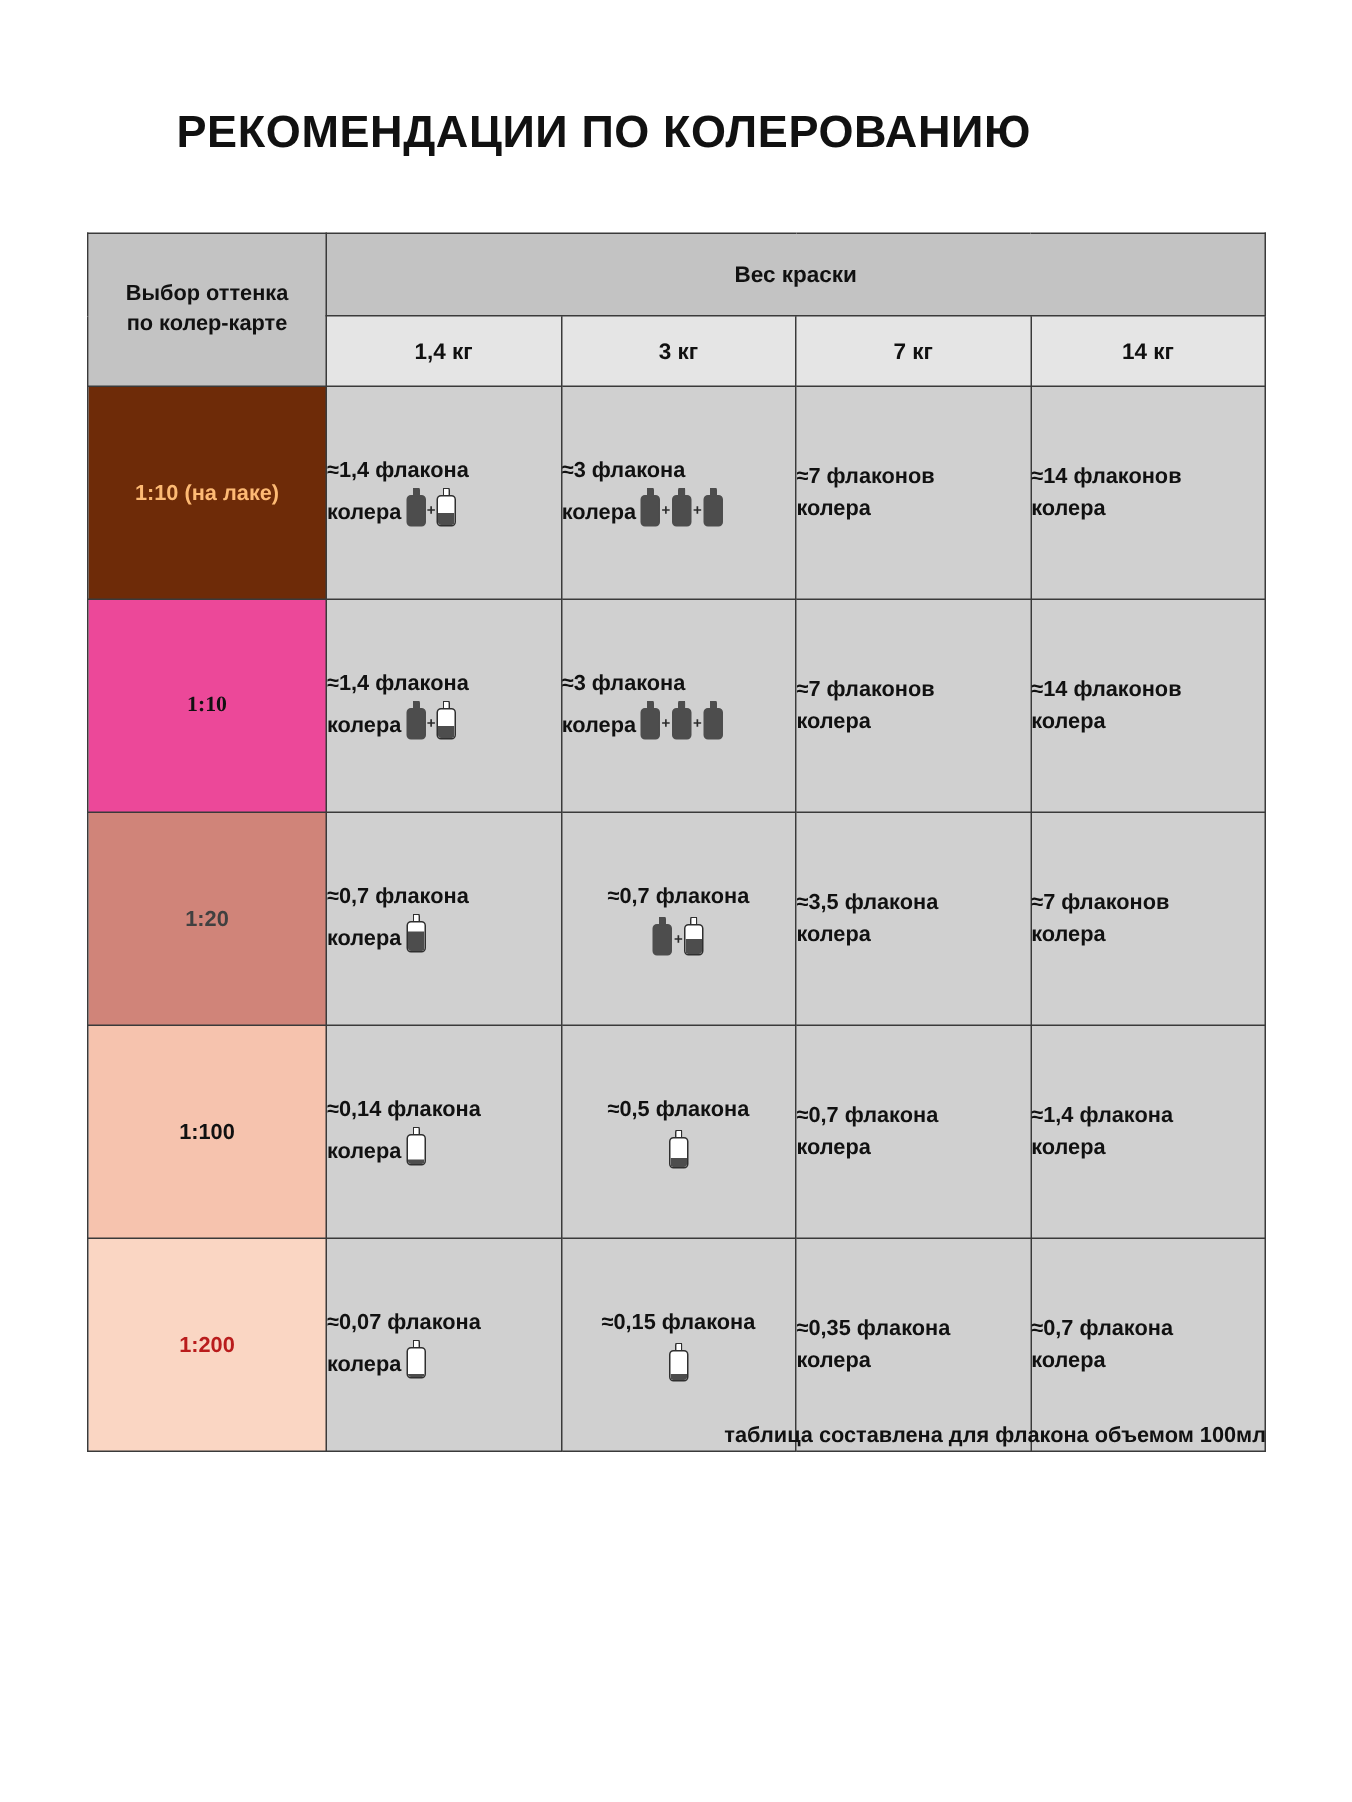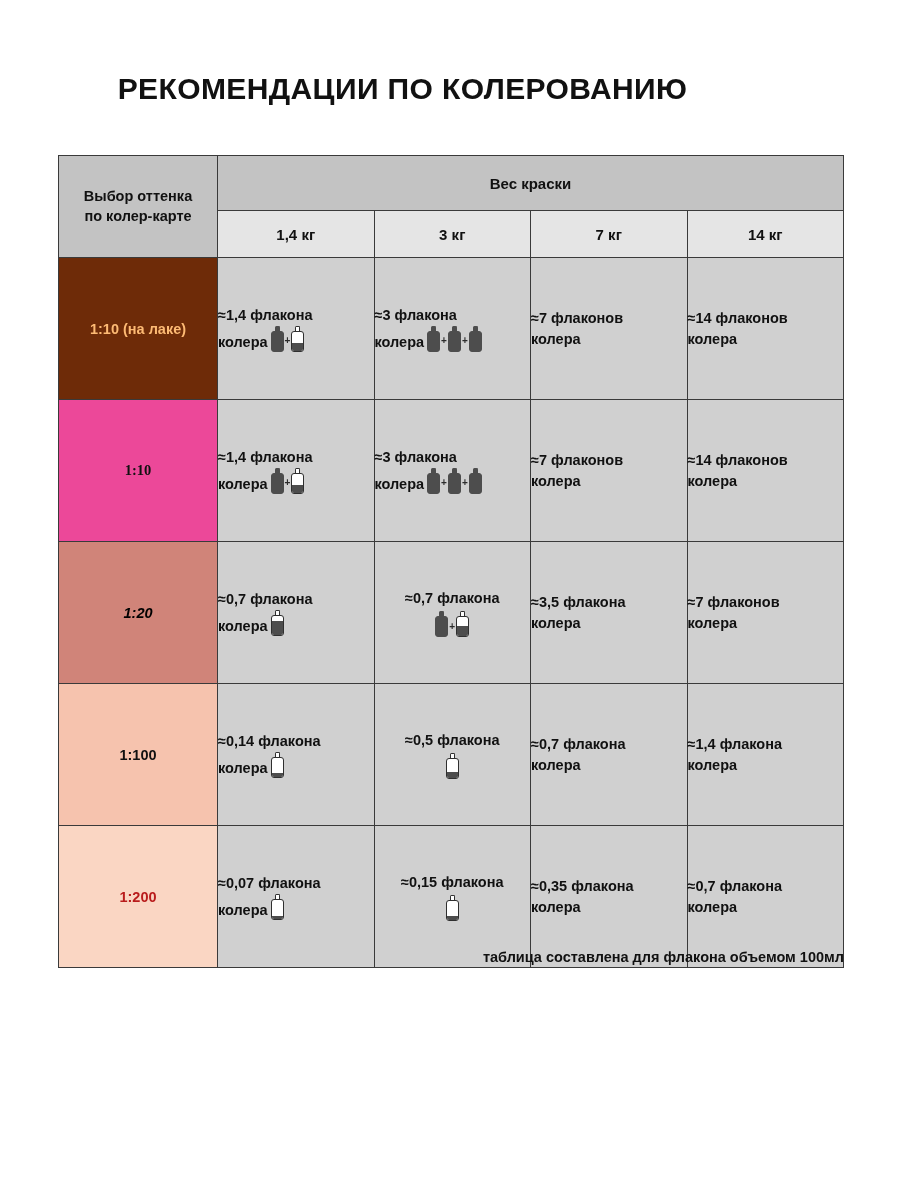--- a/index.html
+++ b/index.html
@@ -293,21 +293,21 @@
             </div>
           </td>
           <td class="body-cell">
             <div class="cell-inner">
               <div>≈14 флаконов</div>
               <div><span>колера</span></div>
             </div>
           </td>
         </tr>
         <tr>
-          <td class="shade-cell dark-text" style="background: rgb(208, 132, 121); color: #000000; font-style: italic;"><span>1:20</span></td>
+          <td class="shade-cell dark-text" style="background: rgb(208, 132, 121); color: #404040;"><span>1:20</span></td>
           <td class="body-cell">
             <div class="cell-inner">
               <div>≈0,7 флакона</div>
               <div><span>колера</span><span class="bottle-run">
                   <span class="bottle">
                     <span class="neck"></span>
                     <span class="body">
                       <span class="fill" style="height: 70%;"></span>
                     </span>
                   </span>

